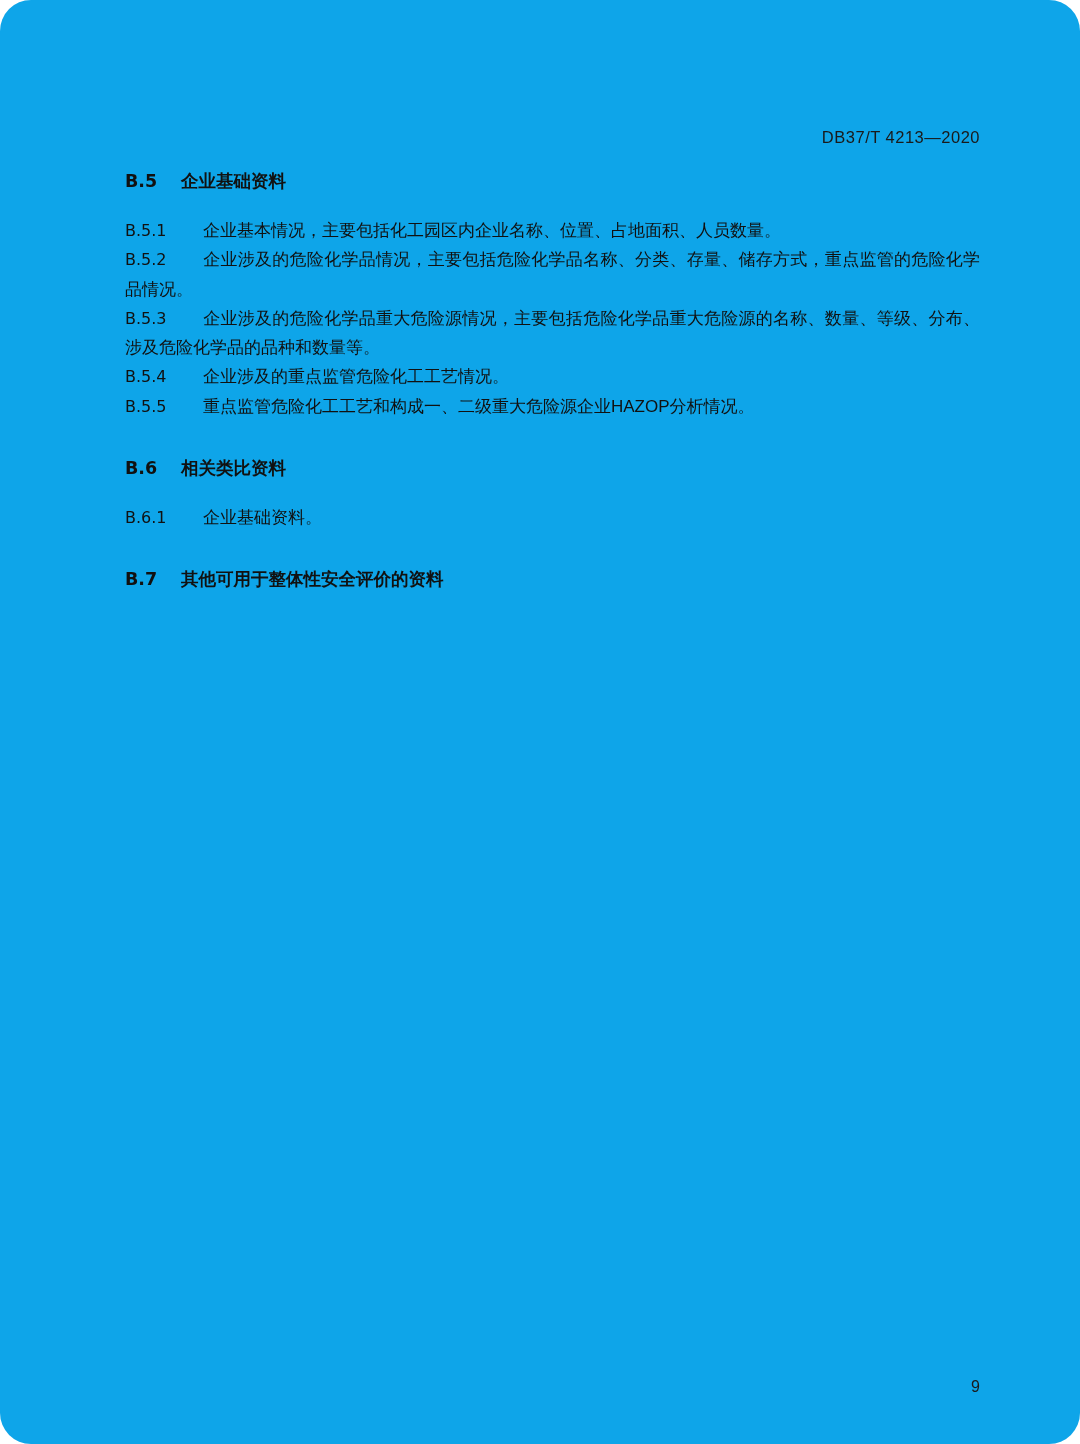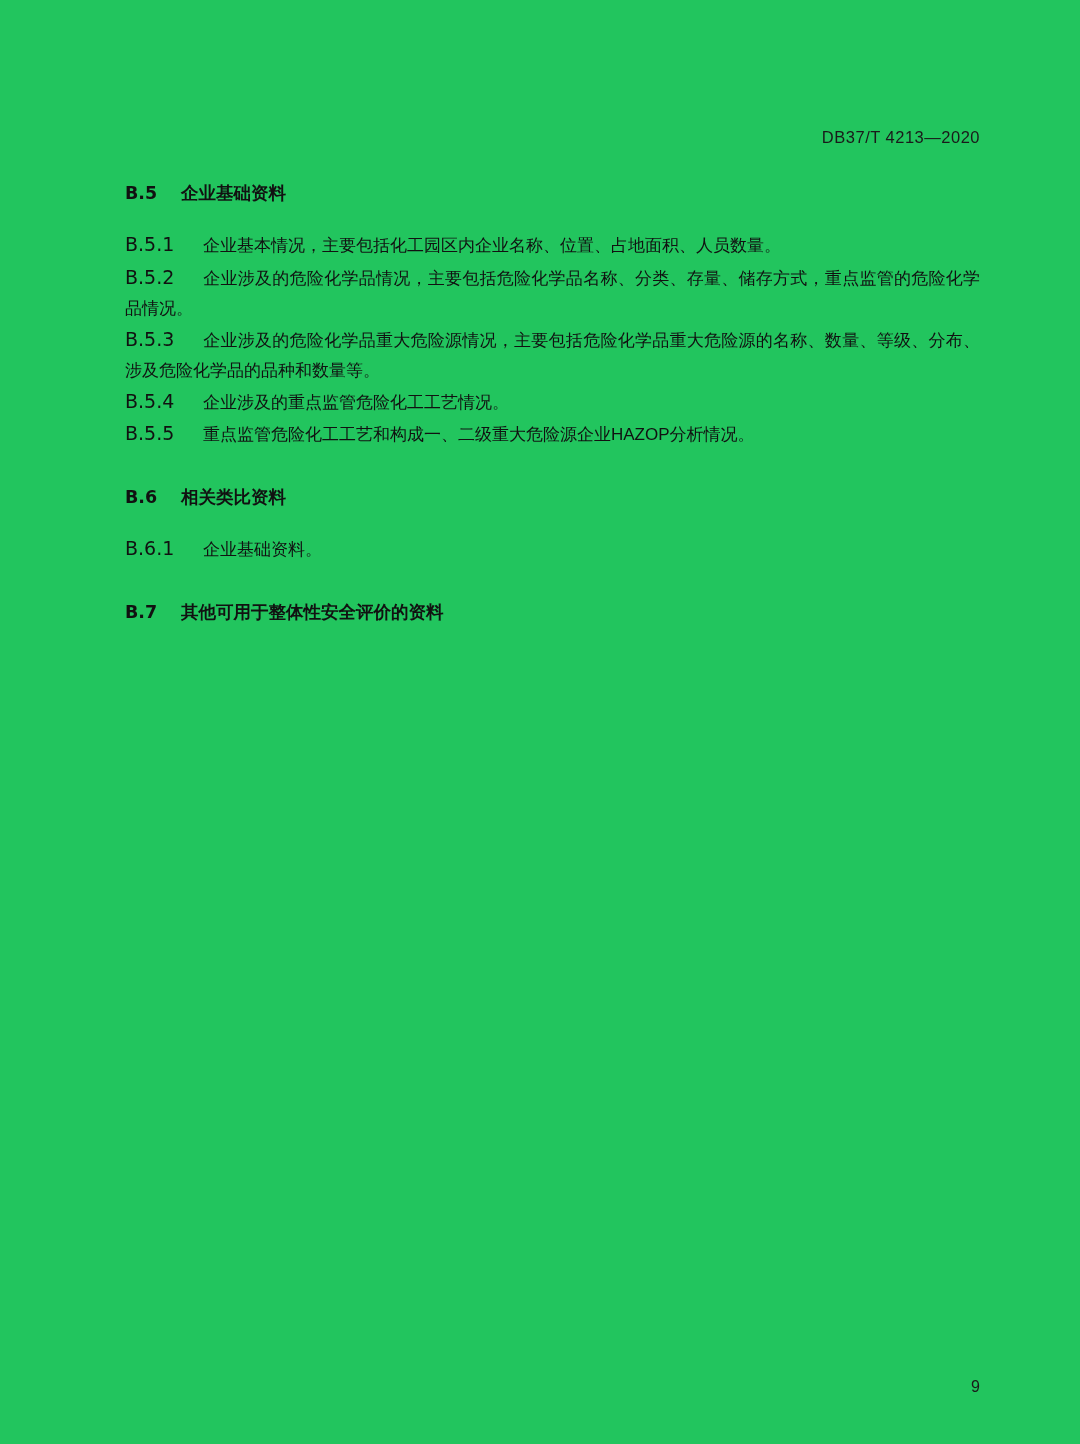--- a/index.html
+++ b/index.html
@@ -11,21 +11,22 @@
     width: 1080px;
     height: 1444px;
     position: relative;
     font-family: "Liberation Serif", "DejaVu Serif", serif;
     color: #1a1a1a;
     overflow: hidden;
   }
   .page {
     position: absolute;
     inset: 0;
-    background: #22c55e;
+    background: #0ea5e9;
+    border-radius: 31px;
   }
   .page-inner {
     position: absolute;
     left: 125px;
     top: 0;
     width: 855px;
     height: 1444px;
   }
   .header {
     position: absolute;
@@ -35,21 +36,20 @@
     font-size: 16.5px;
     letter-spacing: 0.5px;
     color: #1a1a1a;
     white-space: nowrap;
   }
   .body {
     position: absolute;
     top: 168px;
     left: 0;
     width: 855px;
-    margin-top: 12px;
   }
   .sec-heading {
     font-family: "DejaVu Sans", "Liberation Sans", sans-serif;
     font-weight: bold;
     font-size: 17.5px;
     color: #111;
     margin: 0;
     padding: 0;
     line-height: 1.5;
     white-space: nowrap;
@@ -63,21 +63,21 @@
     font-size: 17px;
     line-height: 1.72;
     color: #111;
     margin: 0;
     text-align: justify;
   }
   .para .num {
     font-family: "DejaVu Sans", "Liberation Sans", sans-serif;
     display: inline-block;
     min-width: 78px;
-    font-size: 19px;
+    font-size: 16px;
   }
   .para .txt {
     font-family: Liberation Sans, sans-serif;
   }
   .block {
     margin: 0;
   }
   .gap-after-heading { height: 22px; }
   .gap-section { height: 34px; }
   .footer {

